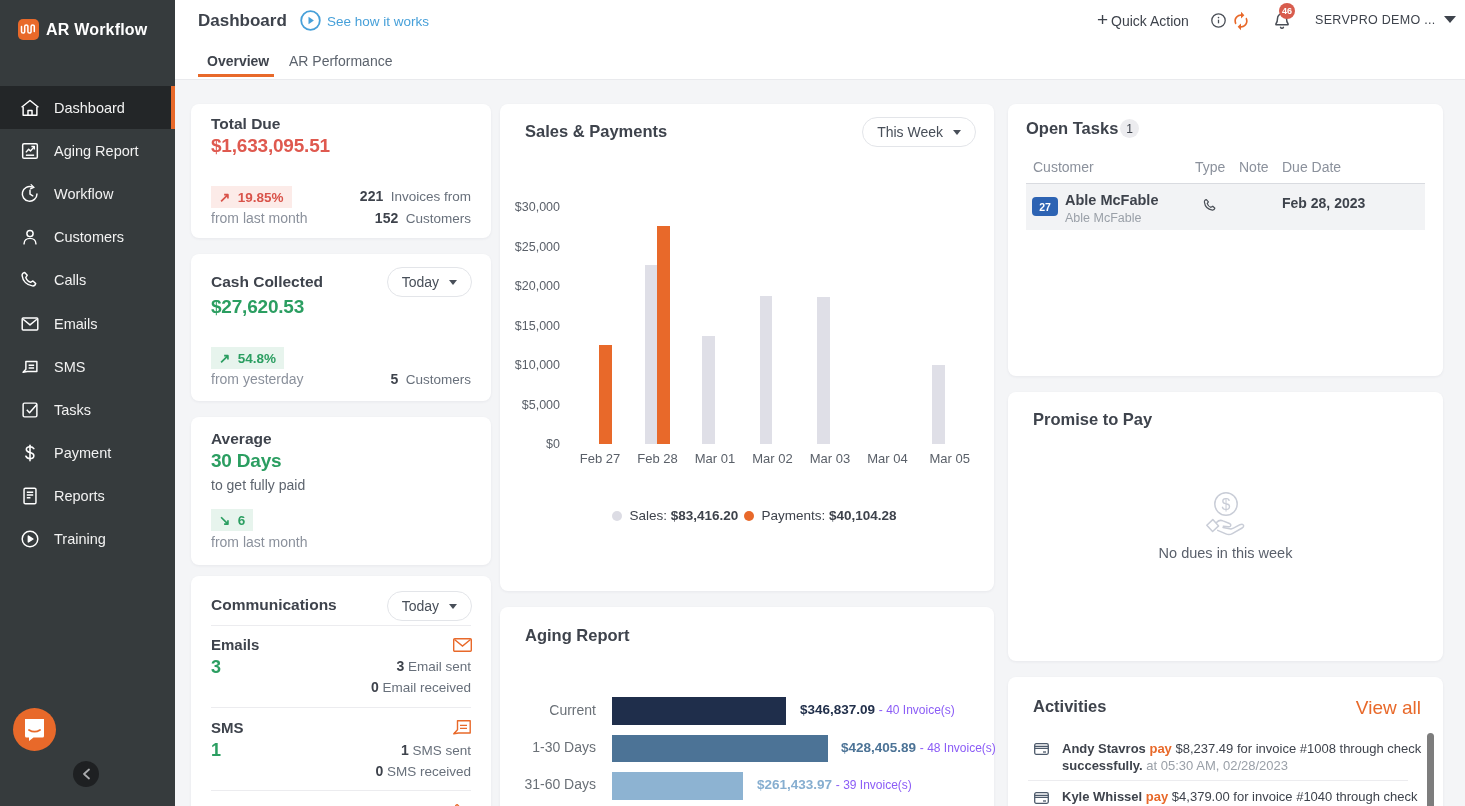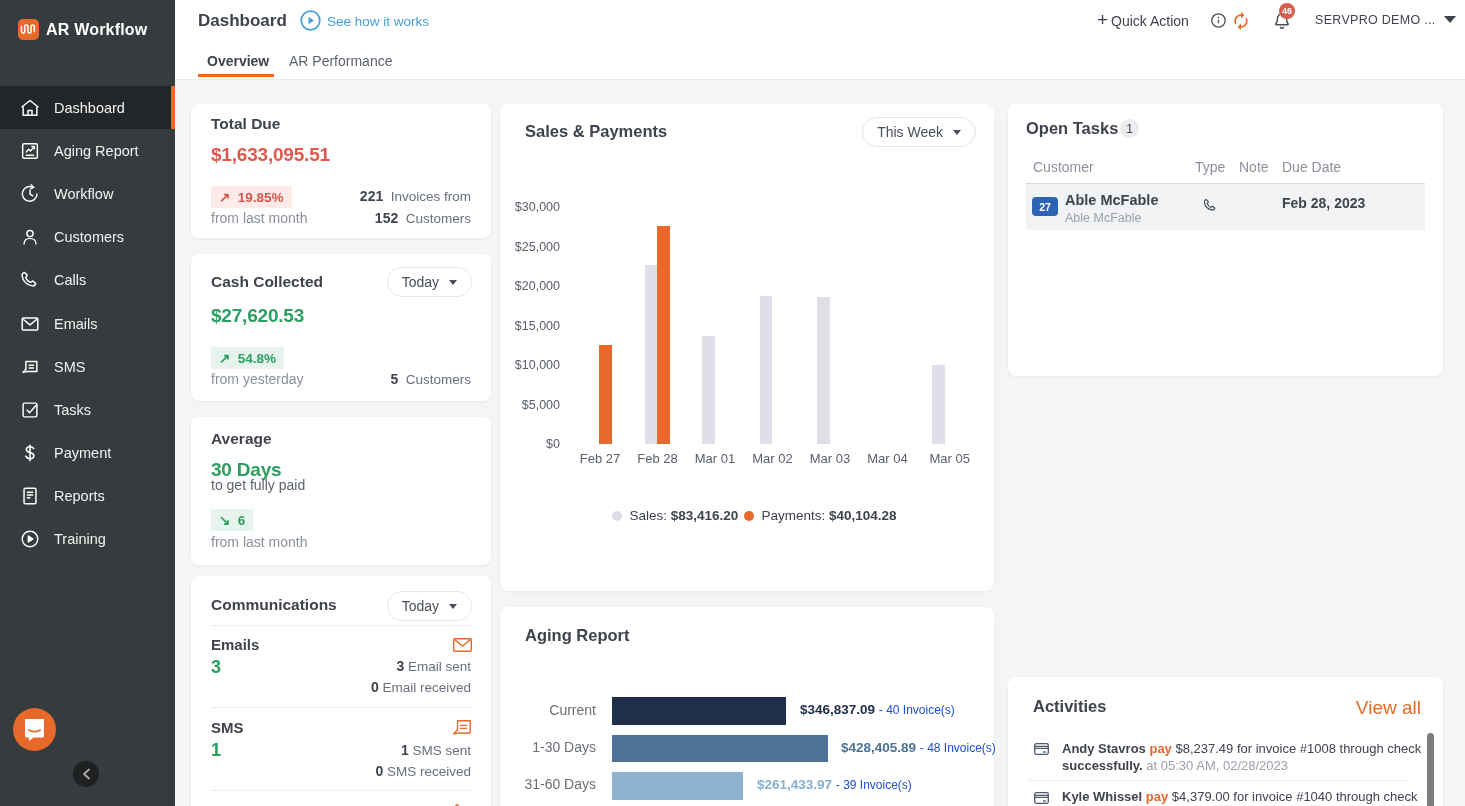--- a/index.html
+++ b/index.html
@@ -34,31 +34,31 @@
 
 
 .card { position:absolute; background:#fff; border-radius:8px; box-shadow:0 1px 3px rgba(40,40,60,0.06); }
 .ctitle { font-size:15.5px; font-weight:bold; color:#3e434c; }
 .gray { color:#8b919c; }
 .pill { position:absolute; height:30px; border:1px solid #e3e5e9; border-radius:16px; font-size:14px; color:#484f59; display:flex; align-items:center; padding:0 14px; background:#fff; }
 .pill .pc { margin-left:10px; width:0; height:0; border-left:4.5px solid transparent; border-right:4.5px solid transparent; border-top:5.5px solid #484f59; }
 .badge { position:absolute; height:22px; border-radius:0; font-size:13.5px; font-weight:bold; display:flex; align-items:center; padding:0 8px; }
 .badge.red { background:#fcebe8; color:#d9534a; }
 .badge.grn { background:#e7f4ed; color:#2b9e61; }
-.amt { font-size:19px; font-weight:bold; letter-spacing:-0.2px;margin-top:9px; }
+.amt { font-size:19px; font-weight:bold; letter-spacing:-0.2px; }
 .statR { position:absolute; text-align:right; font-size:13.5px; color:#68707b; }
 .statR b { color:#3e434c; font-size:14px; }
 .divider { position:absolute; left:20px; right:20px; height:1px; background:#ececef; }
 .ylab { position:absolute; width:60px; text-align:right; font-size:12.5px; color:#5a6069; }
 .xlab { position:absolute; top:347px; width:50px; text-align:center; font-size:13px; color:#5a6069; }
 .bar { position:absolute; bottom:147px; width:12.5px; background:#dfdfe7; }
 .alab { position:absolute; width:96px; text-align:right; left:0; font-size:14px; color:#6a7077; }
 .abar { position:absolute; left:111.5px; height:27.5px; }
 .aval { position:absolute; font-size:13.5px; font-weight:bold; white-space:nowrap; }
-.ainv { font-size:12px; color:#1d4ed8; font-weight:normal; }
+.ainv { font-size:12px; color:#8b5cf6; font-weight:normal; }
 </style>
 </head>
 <body>
 <div class="app">
 
 <div class="sidebar">
   <svg class="abs" style="left:18px;top:19px;" width="21" height="21" viewBox="0 0 21 21">
         <rect width="21" height="21" rx="5" fill="#e8692a"></rect>
         <path d="M3.5 7.5 v5 a1.6 1.6 0 0 0 3.2 0 v-5 a1.6 1.6 0 0 1 3.2 0 v5 a1.6 1.6 0 0 0 3.2 0 v-5 a1.6 1.6 0 0 1 3.2 0 v5" fill="none" stroke="#fff" stroke-width="1.5" stroke-linecap="round"></path>
       </svg>
@@ -292,20 +292,31 @@
     <div class="abs" style="left:6px;top:13px;width:26px;height:19px;border-radius:4px;background:#2d63b3;color:#fff;font-size:10.5px;font-weight:bold;display:flex;align-items:center;justify-content:center;">27</div>
     <div class="abs" style="left:39px;top:8px;font-size:14.5px;font-weight:bold;color:#3e434c;">Able McFable</div>
     <div class="abs" style="left:39px;top:27px;font-size:12.5px;color:#9aa0a8;">Able McFable</div>
     <svg class="abs" style="left:176px;top:13px;" width="17" height="17" viewBox="0 0 24 24" fill="none" stroke="#4a4f57" stroke-width="1.7">
           <path d="M6.2 3.8 l2.8 3 -1.6 2.6 c0.8 2.4 2.8 4.4 5.2 5.2 l2.6-1.6 3 2.8 c-0.4 1.6-1.8 2.8-3.6 2.6 -6-0.8-10.4-5.2-11.2-11.2 -0.2-1.8 1-3.2 2.8-3.4 z" stroke-linejoin="round"></path>
         </svg>
     <div class="abs" style="left:256px;top:11px;font-size:14px;font-weight:bold;color:#3e434c;">Feb 28, 2023</div>
   </div>
 </div>
 
+<div class="card" style="left:1008px;top:392px;width:435px;height:269px;">
+  <div class="abs" style="left:25px;top:18px;font-size:16.5px;font-weight:bold;color:#3e434c;">Promise to Pay</div>
+  <svg class="abs" style="left:195px;top:90px;" width="46" height="56" viewBox="0 0 46 56" fill="none" stroke="#c9cdd7" stroke-width="1.5">
+        <circle cx="23" cy="22" r="11.2"></circle>
+        <text x="23" y="28" font-size="16" fill="#c9cdd7" stroke="none" text-anchor="middle" font-family="Liberation Sans">$</text>
+        <path d="M13.5 40.5 c1.8-2 4.2-2.6 6.5-1.6 l6.5 2.6 c2.2 0.9 1.4 3.6-0.9 3.3 l-5.3-0.6" stroke-linecap="round"></path>
+        <path d="M20 45.5 l8 1.5 c4.5-1 8.5-5.3 11.5-4.6 1.8 0.5 1.4 2.6-0.4 3.6 l-9.8 5.6 c-2 1.1-4.3 1.2-6.4 0.3 l-8.2-3.5" stroke-linecap="round" stroke-linejoin="round"></path>
+        <path d="M3.8 43.2 l6-5.6 5.8 6.3 -6 5.6 z" stroke-linejoin="round"></path>
+      </svg>
+  <div class="abs" style="left:0;top:153px;width:435px;text-align:center;font-size:14.5px;color:#5a606b;">No dues in this week</div>
+</div>
 
 <div class="card" style="left:1008px;top:677px;width:435px;height:159px;">
   <div class="abs" style="left:25px;top:20px;font-size:16.5px;font-weight:bold;color:#3e434c;">Activities</div>
   <div class="abs" style="right:22px;top:20px;font-size:19px;color:#e8692a;">View all</div>
   <svg class="abs" style="left:26px;top:66px;" width="15" height="12" viewBox="0 0 15 12" fill="none" stroke="#4d5a6b" stroke-width="1.3">
         <rect x="0.7" y="0.7" width="13.6" height="10.6" rx="1.5"></rect>
         <path d="M0.7 3.4 h13.6 M0.7 5.4 h13.6"></path>
         <path d="M9 9 h3"></path>
       </svg>
   <div class="abs" style="left:54px;top:64px;width:366px;font-size:13px;color:#3e434c;line-height:16.5px;"><b>Andy Stavros</b> <b style="color:#e8692a;">pay</b> $8,237.49 for invoice #1008 through check <b>successfully.</b> <span style="color:#9aa0a8;">at 05:30 AM, 02/28/2023</span></div>

